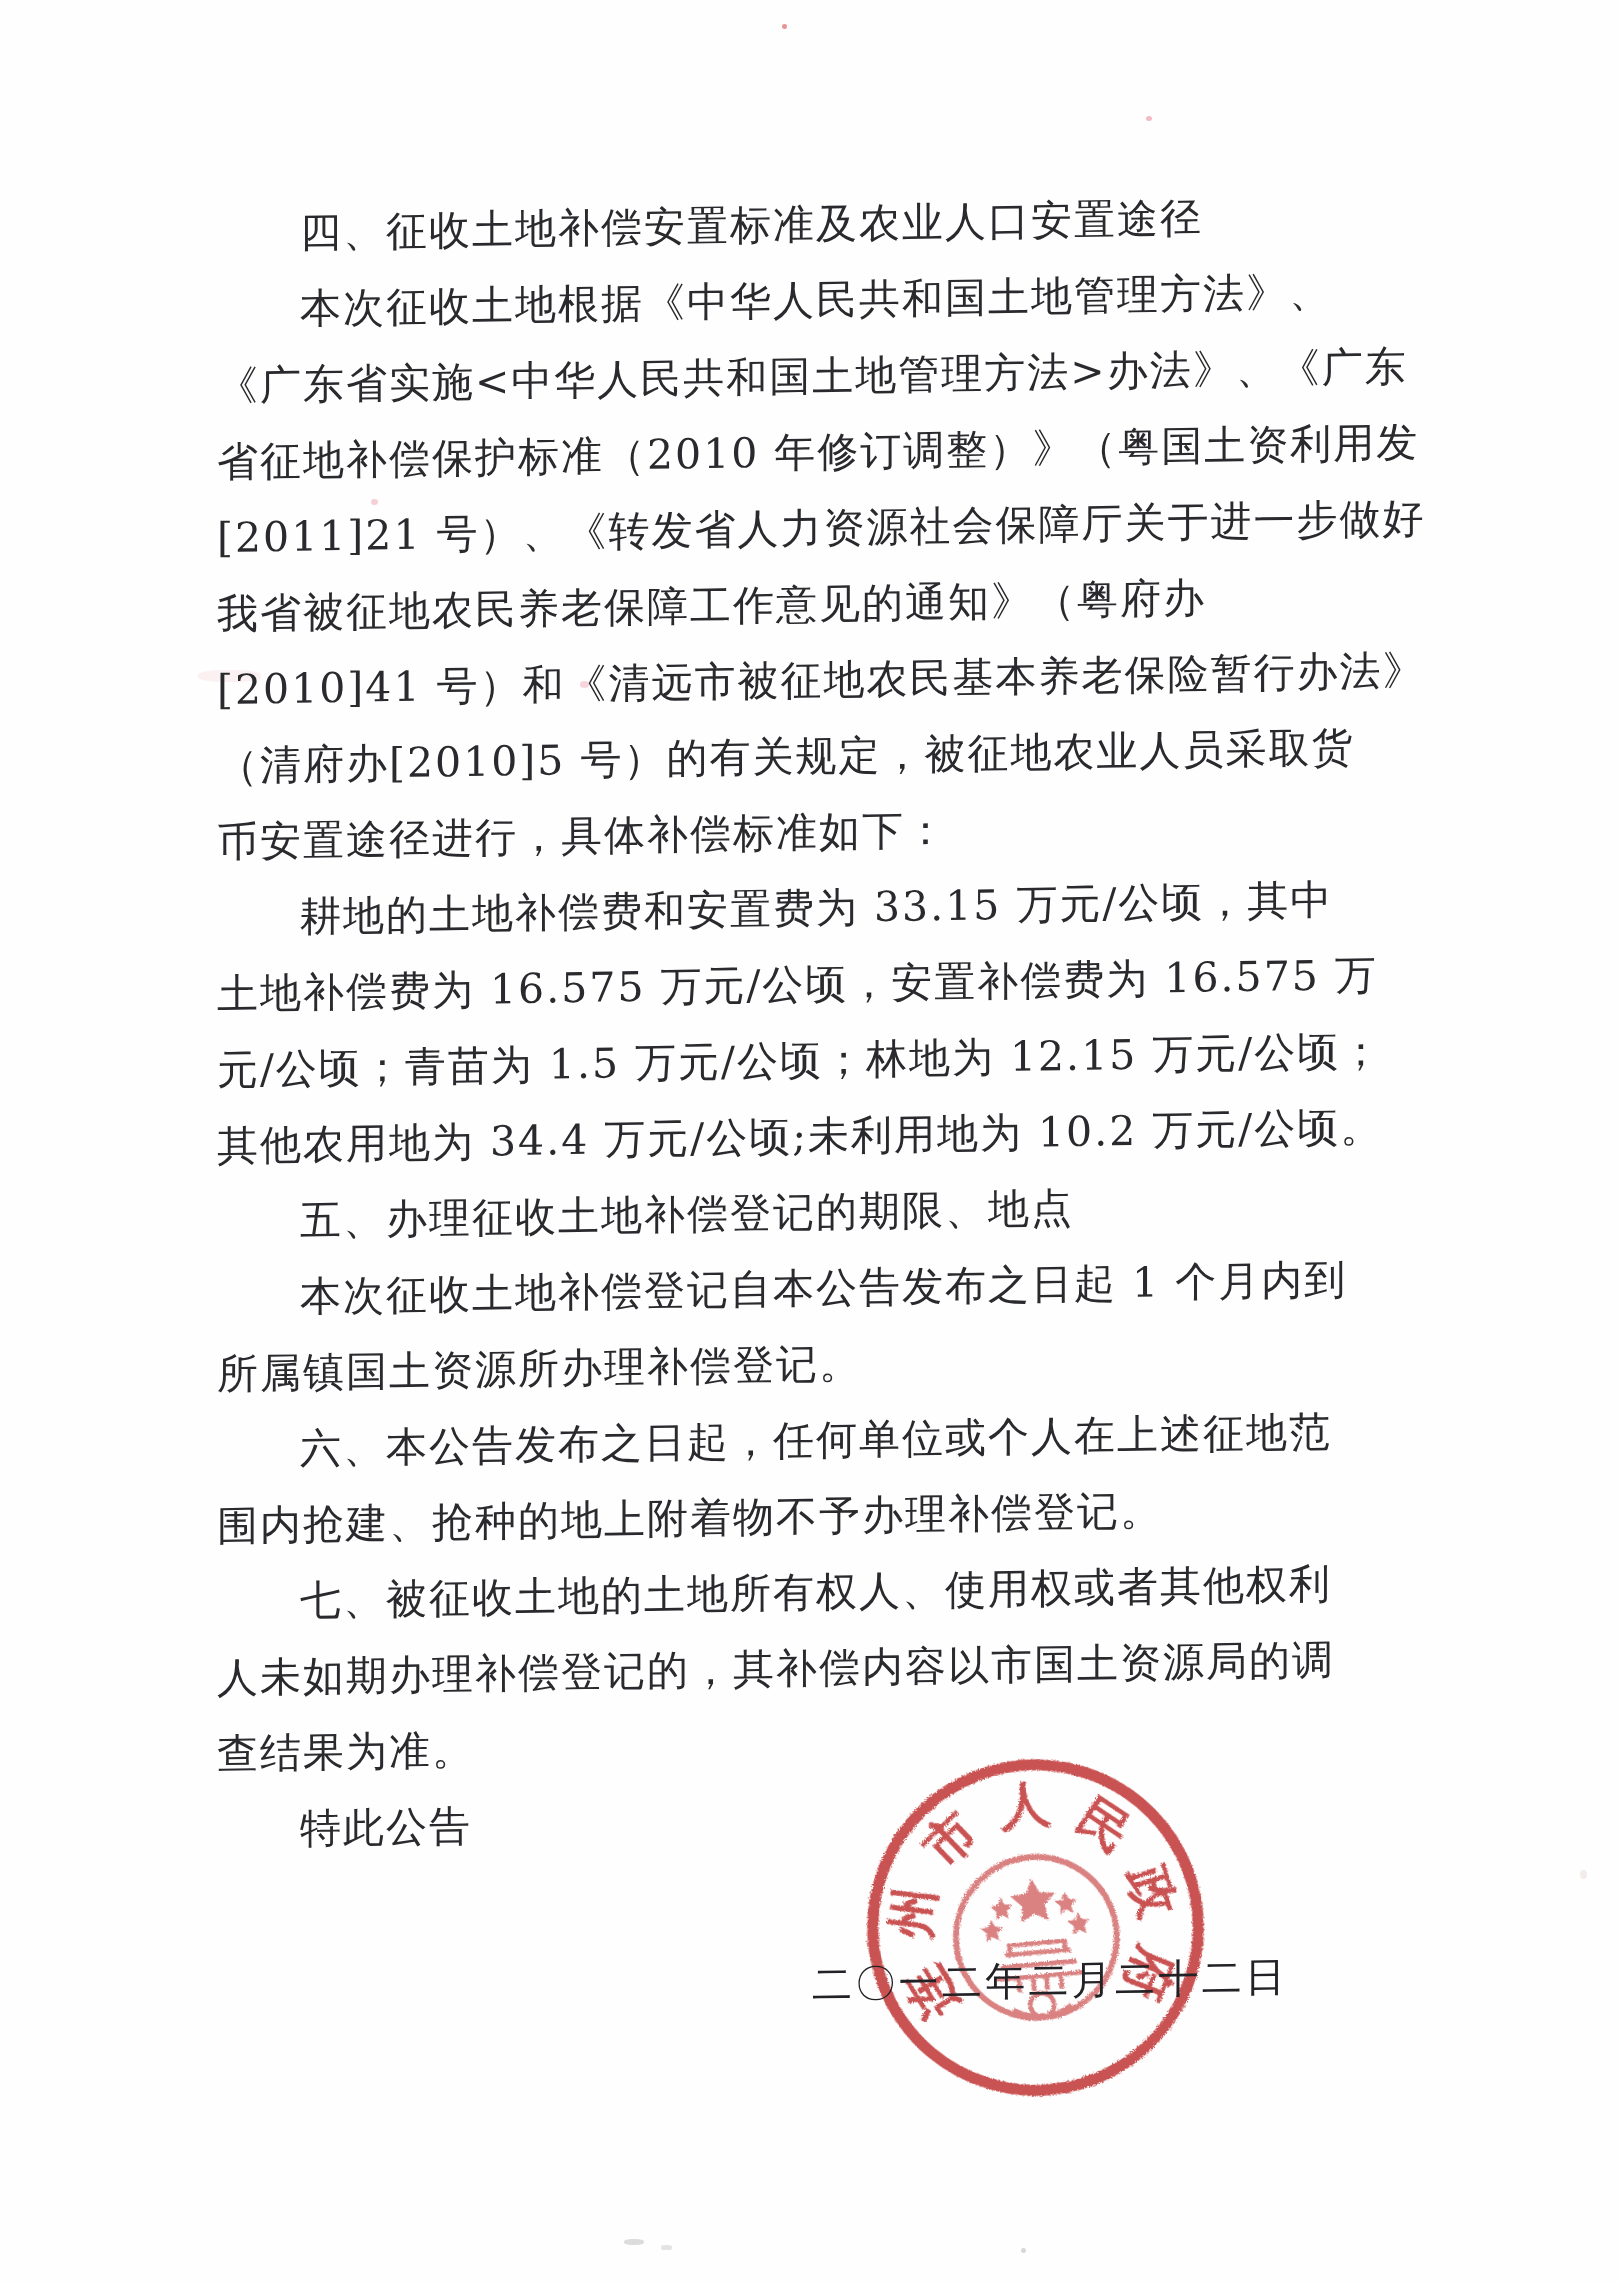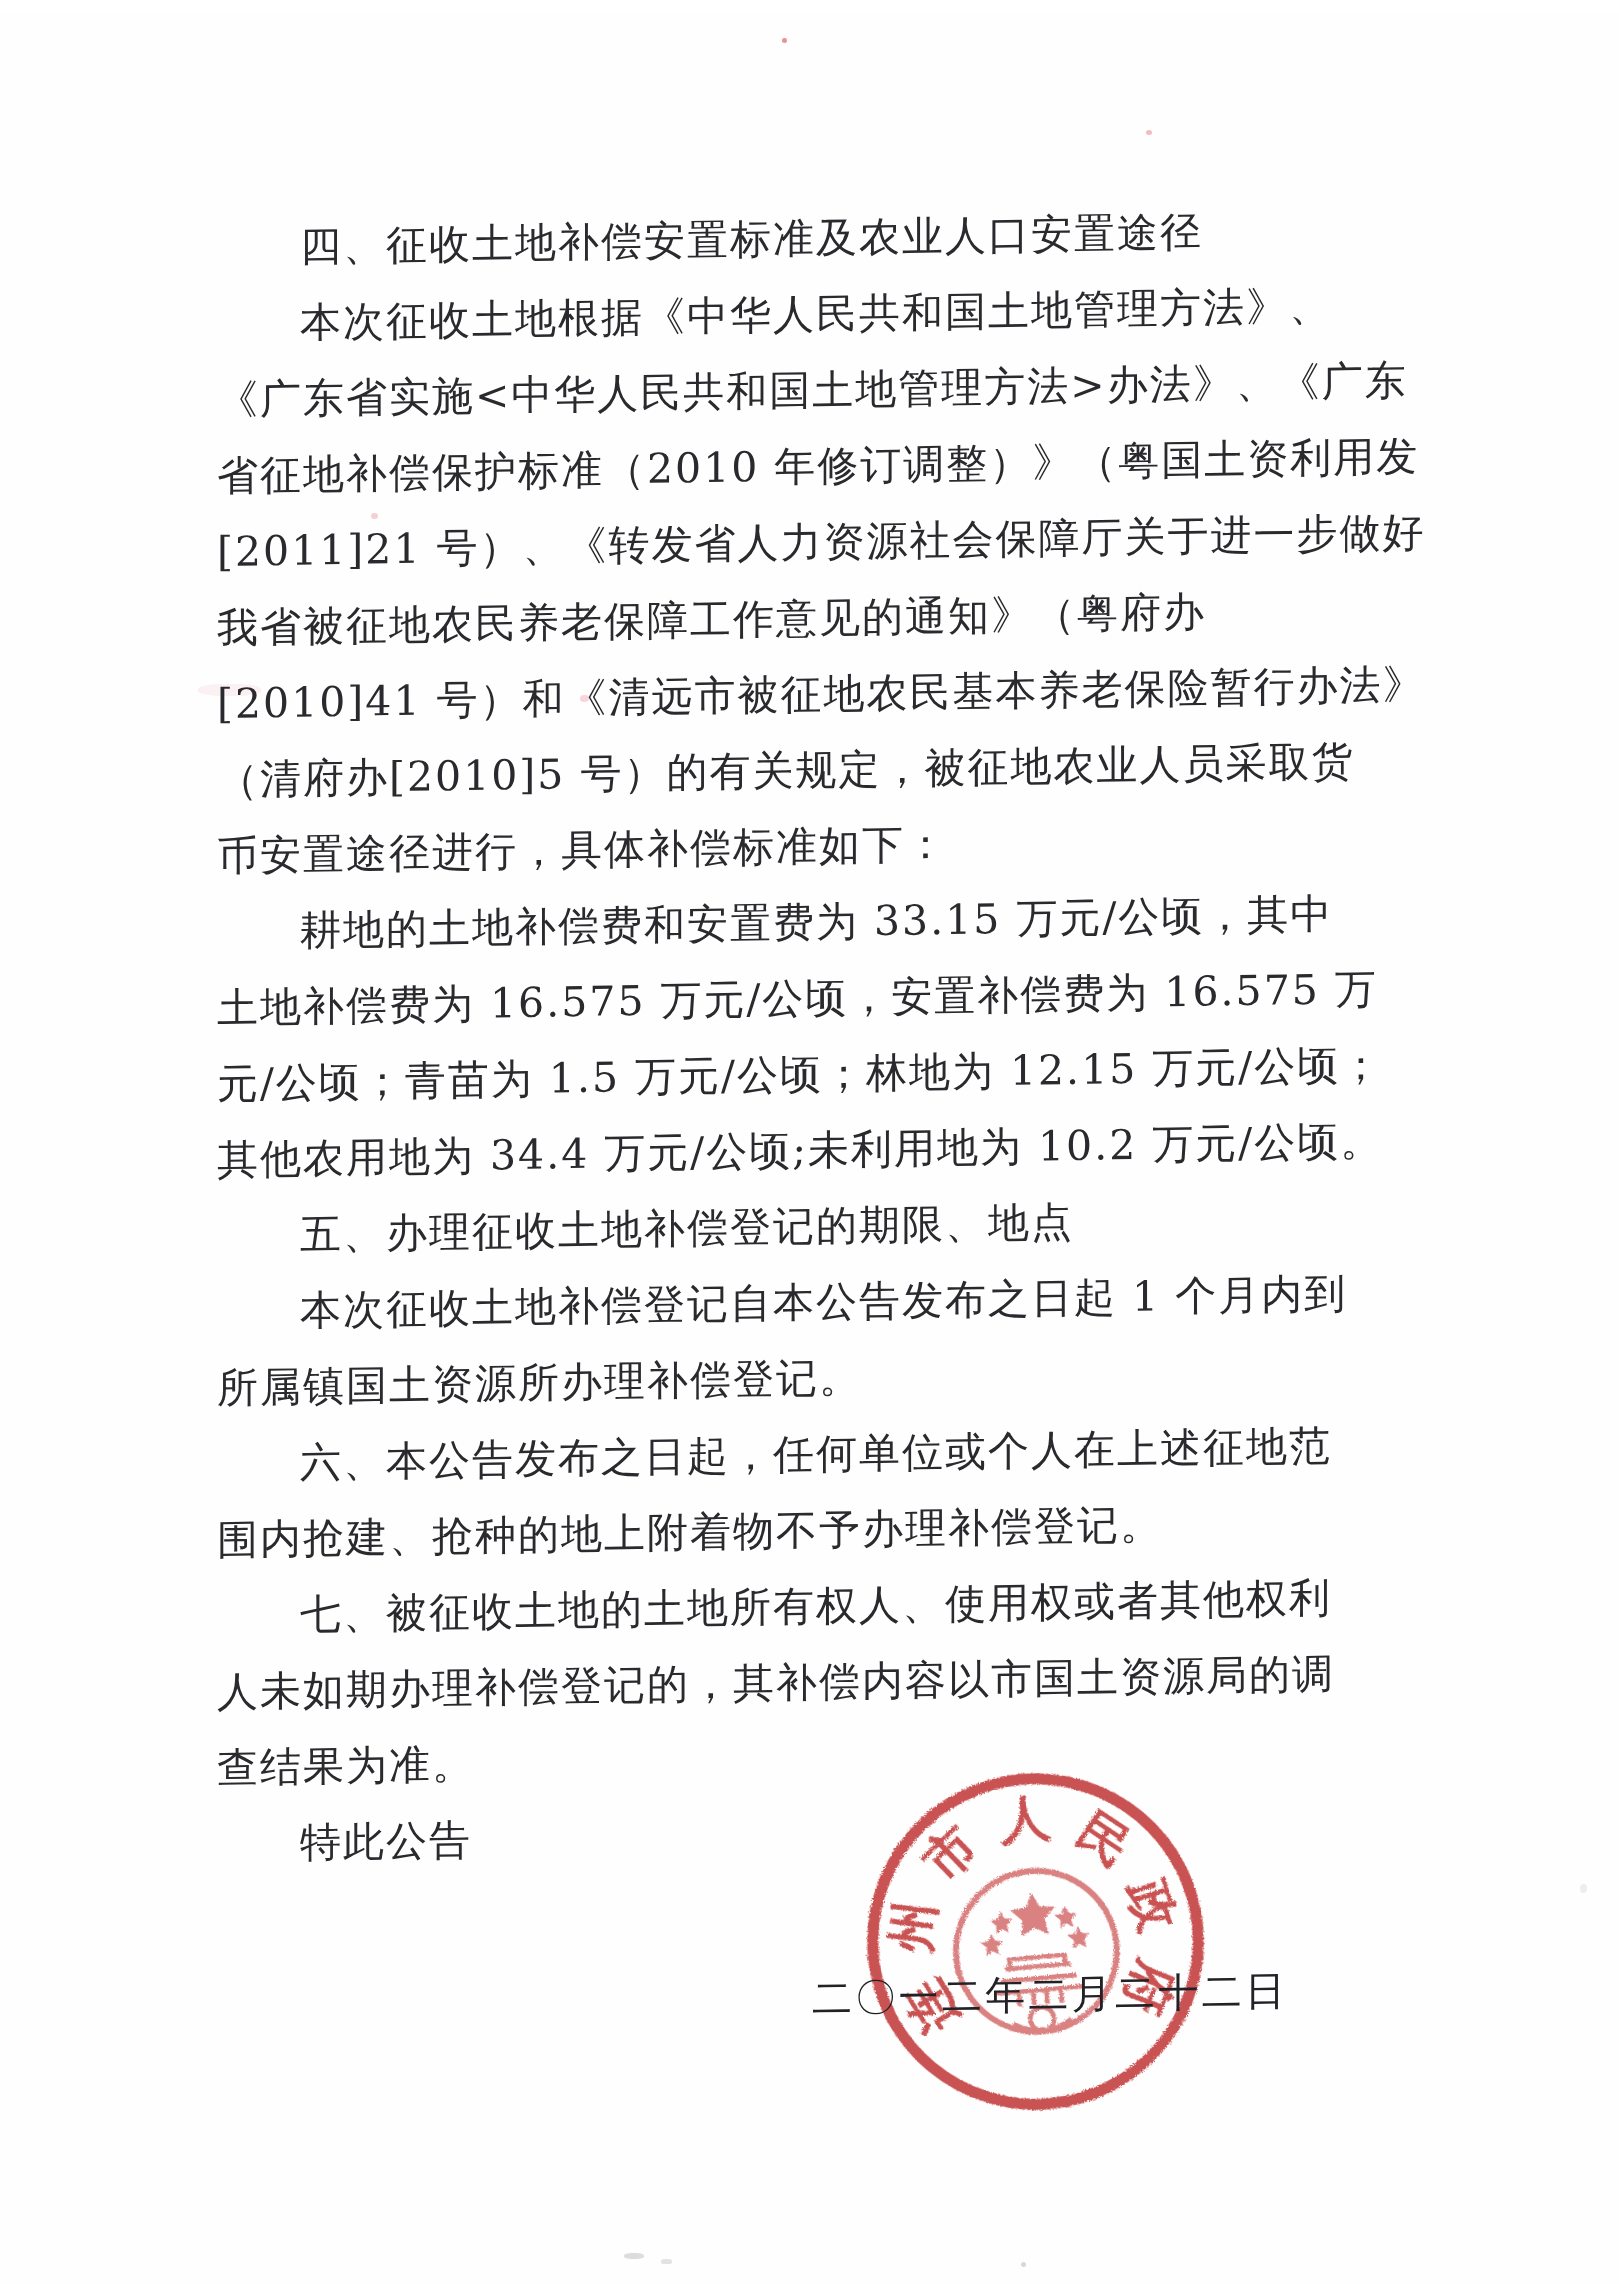--- a/index.html
+++ b/index.html
@@ -1,21 +1,21 @@
 <!DOCTYPE html>
 <html style="font-size:10.5px"><head>
 <meta charset="utf-8">
 <style>
   html,body{margin:0;padding:0;}
   body{
     width:1619px;height:2284px;position:relative;overflow:hidden;
     background:#ffffff;
     font-family:"DejaVu Serif","Liberation Serif",serif;
   }
-  .page{position:absolute;inset:0;background:#fefefe;margin-top:14px;}
+  .page{position:absolute;inset:0;background:#fefefe;}
   
   .doc-body{
     position:absolute;left:217px;top:196px;width:1160px;z-index:3;
     transform:skewY(-0.95deg);transform-origin:0 0;
     color:#2a2a2e;font-size:41px;letter-spacing:2px;
   }
   .line{
     height:76px;display:flex;align-items:center;white-space:nowrap;
     font-weight:500;
   }

